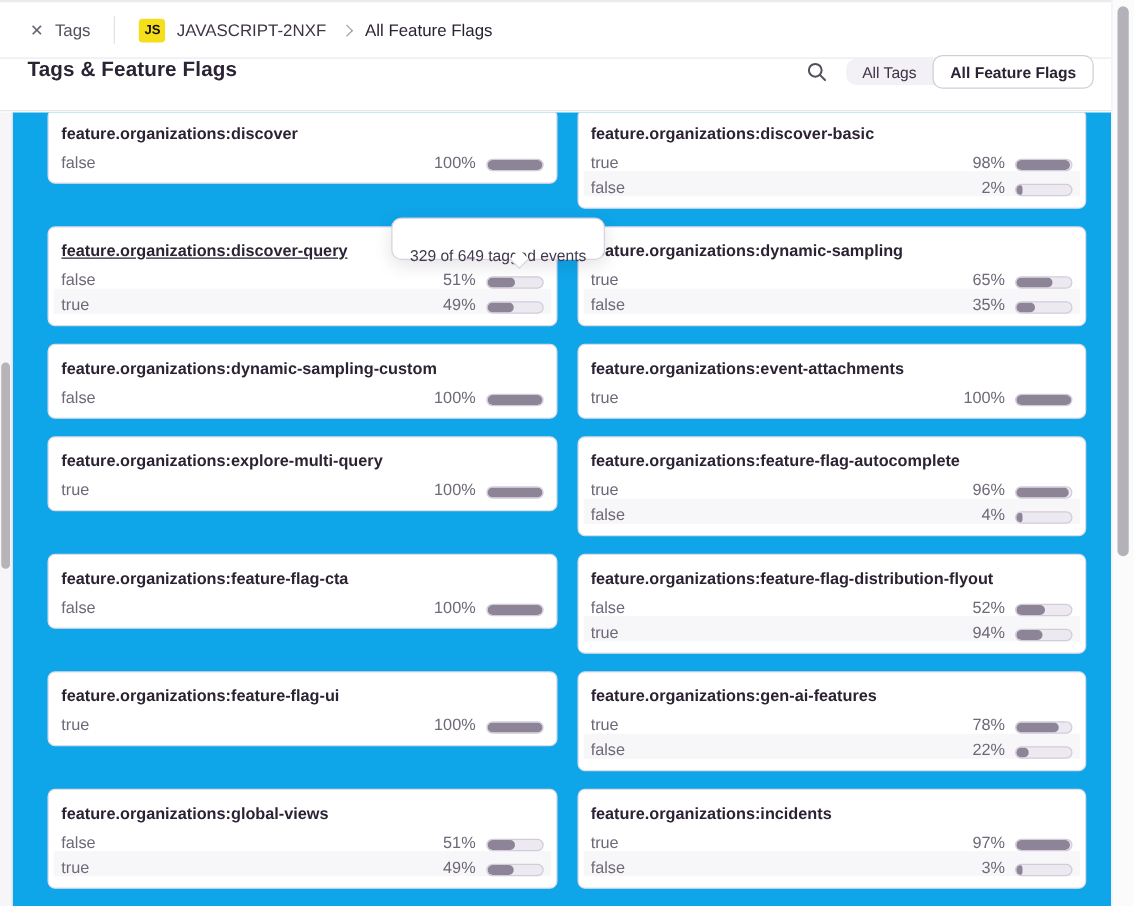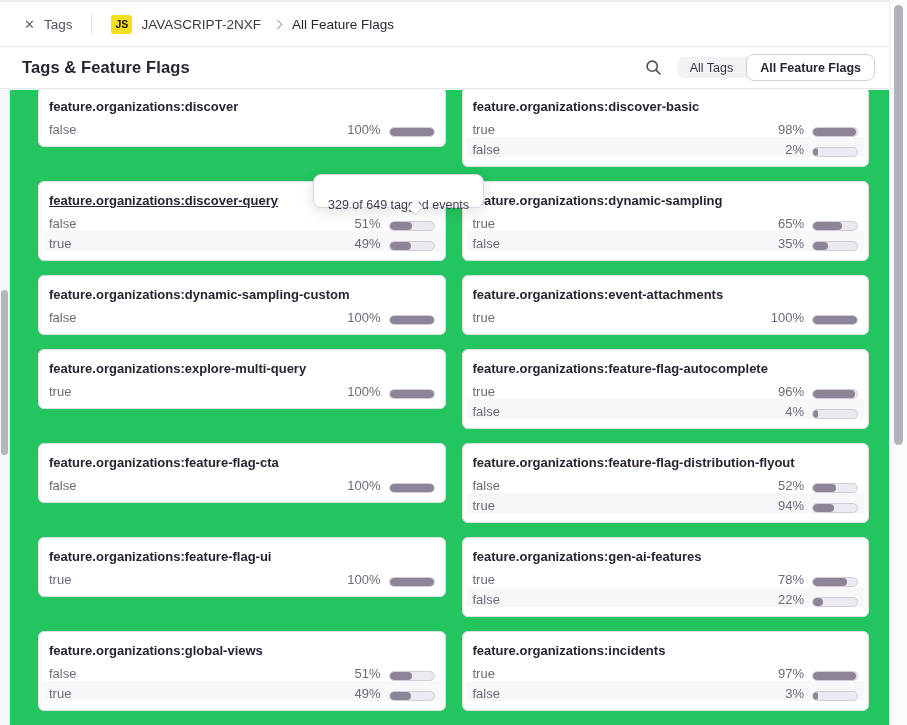--- a/index.html
+++ b/index.html
@@ -18,32 +18,32 @@
   .tb-divider { width:1px; height:22px; background:#e4e2e7; margin:0 19px; }
   .js-badge { width:21px; height:19px; background:#f5de1b; color:#18130c; border-radius:3px;
     font-size:10.5px; font-weight:800; display:flex; align-items:center; justify-content:center; }
   .proj-name { margin-left:9px; font-size:13.5px; color:#3e3446; }
   .crumb-chev { width:7px; height:7px; border-top:1.6px solid #a29baa; border-right:1.6px solid #a29baa;
     transform:rotate(45deg); margin:0 11px 0 13px; }
   .crumb-current { font-size:13.5px; color:#2b2233; }
 
   
   .sec-header { position:absolute; top:47px; left:0; right:18px; height:42px;
-    display:flex; align-items:center; padding:0 14px 0 22px;
+    display:flex; align-items:flex-start; padding:0 14px 0 22px;
     border-bottom:1px solid #e7e5ea; background:#fff;gap:40px; }
   .sec-title { font-size:16.5px; font-weight:700; color:#2b2233; letter-spacing:.1px; }
   .sec-right { margin-left:auto; display:flex; align-items:center; gap:13px; }
   .search-btn { background:none; border:none; cursor:pointer; display:flex; align-items:center; padding:2px; }
   .seg { display:flex; align-items:center; background:#f3f1f5; border-radius:8px; height:21px; }
   .seg-item { border:none; background:transparent; height:27px; padding:0 13px; border-radius:8px;
     font-family:inherit; font-size:12.5px; color:#3e3446; cursor:pointer; white-space:nowrap; }
   .seg-item.selected { background:#fff; border:1px solid #d2cdd9; font-weight:700; color:#2b2233; }
 
   
-  .content { position:absolute; top:90px; left:10px; right:18px; bottom:0; overflow:hidden; background:#22c55e; }
+  .content { position:absolute; top:90px; left:10px; right:18px; bottom:0; overflow:hidden; background:#0ea5e9; }
   .grid { display:grid; grid-template-columns:1fr 1fr; gap:14px 16px; align-items:start;
     margin:-3px 20px 0 28px; }
   .card { background:#fff; border:1px solid #e0dce6; border-radius:6px; padding:9px 10px; }
   .card-title { font-size:13px; font-weight:700; color:#2b2233; line-height:20px;
     white-space:nowrap; overflow:hidden; cursor:pointer; }
   .card-title.underlined { text-decoration:underline; }
   .frow { display:flex; align-items:flex-end; height:20px; margin:0 -6px; padding:0 6px; }
   .frow.alt { background:#f7f6f8; }
   .flabel { flex:1; font-size:13px; color:#6f6878; }
   .fpct { min-width:40px; text-align:right; font-size:13px; color:#6f6878; margin-right:8px;margin-top:32px; }

